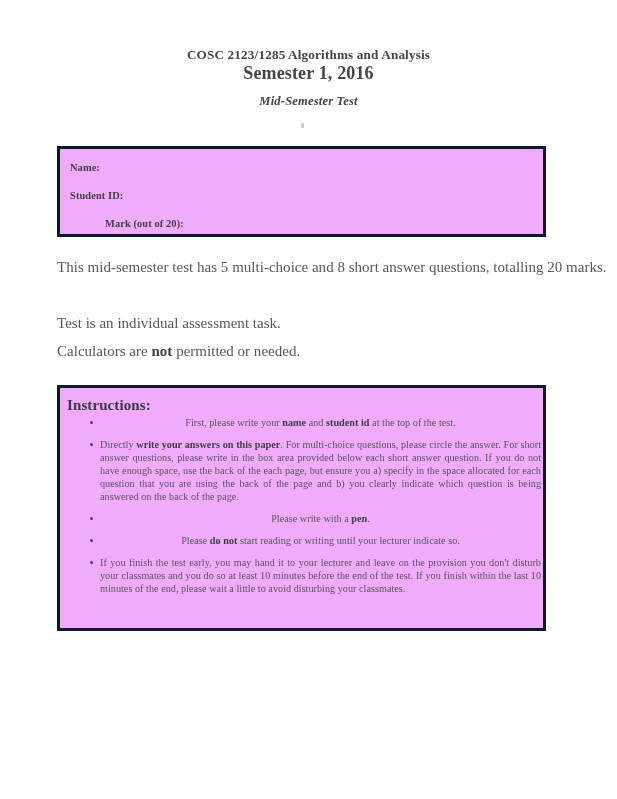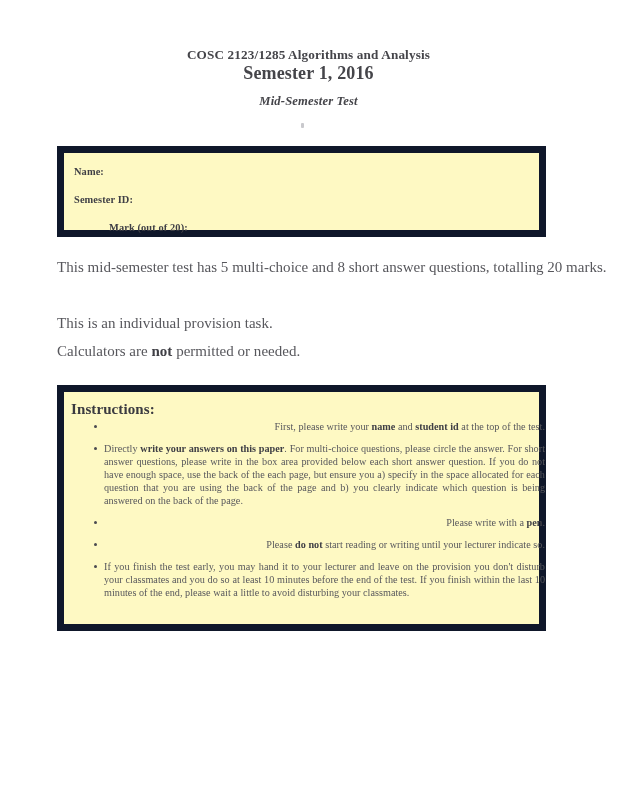--- a/index.html
+++ b/index.html
@@ -58,22 +58,22 @@
     width: 3px;
     height: 5px;
     background: #c9c9cd;
     border-radius: 1px;
   }
 
   
   .frame {
     position: absolute;
     box-sizing: border-box;
-    border: 7px solid #0f172a;
-    background: #fef9c3;
+    border: 3px solid #0f172a;
+    background: #f0abfc;
   }
 
   
   #details-box {
     left: 57px;
     top: 146px;
     width: 489px;
     height: 91px;
   }
   .field-row {
@@ -152,42 +152,42 @@
   .bullet-text {
     display: block;
     font-size: 10.2px;
     line-height: 13px;
     color: #57575c;
     text-align: justify;
     text-justify: inter-word;
     letter-spacing: 0.02px;
     hyphens: none;
   }
-  .bullet-text.single { text-align: right; }
+  .bullet-text.single { text-align: center; }
 </style>
 </head>
 <body>
 
 <div class="page">
 
   <div class="title-block">
     <div class="title-line">COSC 2123/1285 Algorithms and Analysis</div>
     <div class="title-line sub">Semester 1, 2016</div>
     <div class="title-line test">Mid-Semester Test</div>
   </div>
   <div class="stray-mark"></div>
 
   <div class="frame" id="details-box">
     <div class="field-row" id="field-name">Name:</div>
-    <div class="field-row" id="field-sid">Semester ID:</div>
+    <div class="field-row" id="field-sid">Student ID:</div>
     <div class="field-row" id="field-mark">Mark (out of 20):</div>
   </div>
 
   <div class="intro" id="intro-0">This mid-semester test has 5 multi-choice and 8 short answer questions, totalling 20 marks.</div>
-  <div class="intro" id="intro-2">This is an individual provision task.</div>
+  <div class="intro" id="intro-2">Test is an individual assessment task.</div>
   <div class="intro" id="intro-3">Calculators are <b>not</b> permitted or needed.</div>
 
   <div class="frame" id="instructions-box">
     <div id="instructions-heading">Instructions:</div>
 
     <ul id="bullet-list">
       <li>
         <span class="bullet-dot"></span>
         <span class="bullet-text single">First, please write your <b>name</b> and <b>student id</b> at the top of the test.</span>
       </li>

